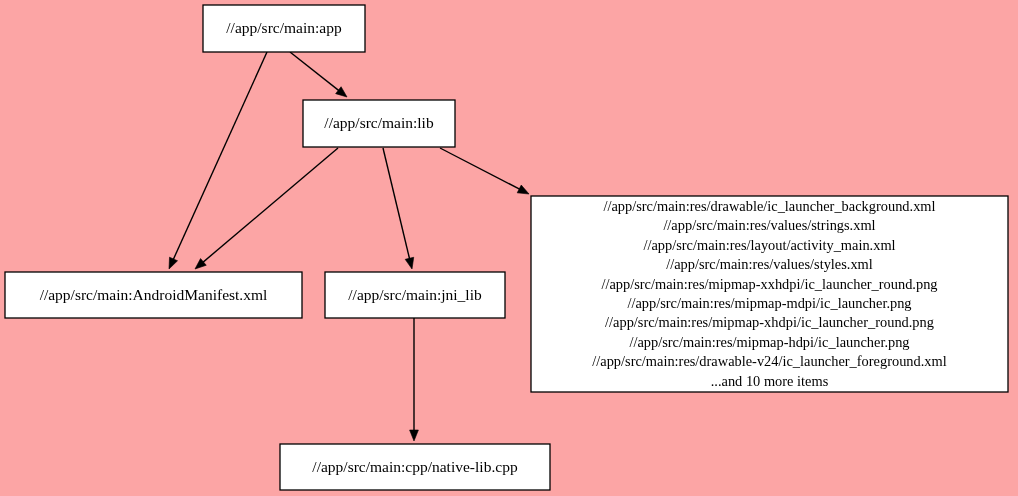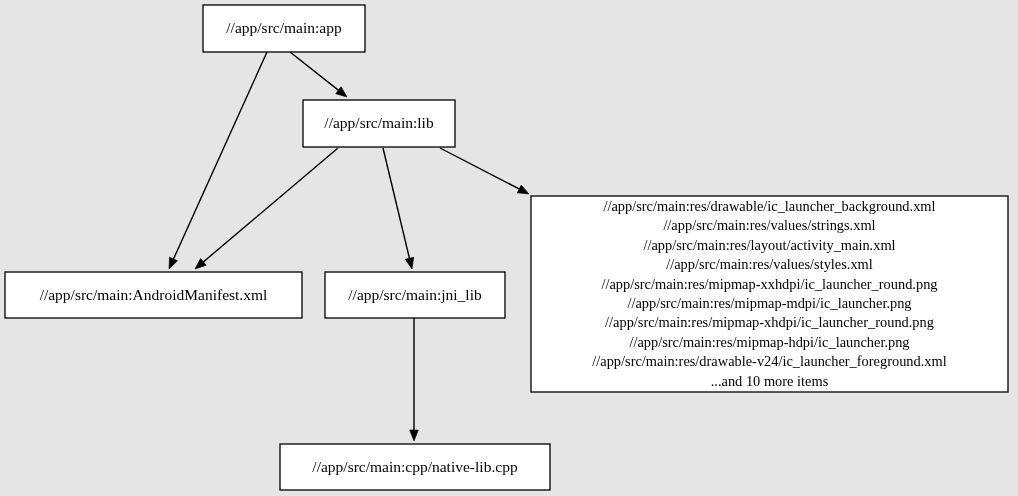--- a/index.html
+++ b/index.html
@@ -4,21 +4,21 @@
 <style>
   html, body {
     margin: 0;
     padding: 0;
     background: #ffffff;
   }
   #graph-canvas {
     position: relative;
     width: 1018px;
     height: 496px;
-    background: #e5e5e5;
+    background: #fca5a5;
     font-family: "Liberation Serif", "DejaVu Serif", serif;
     overflow: hidden;
   }
   svg.graph-layer {
     position: absolute;
     top: 0;
     left: 0;
     width: 1018px;
     height: 496px;
   }

